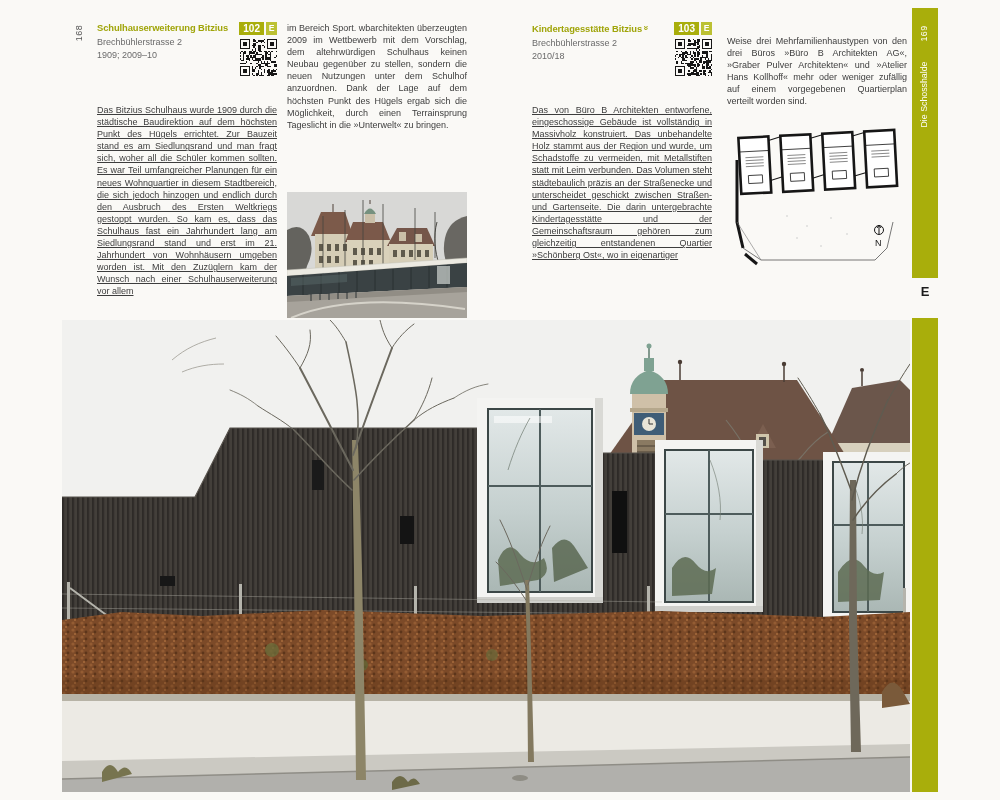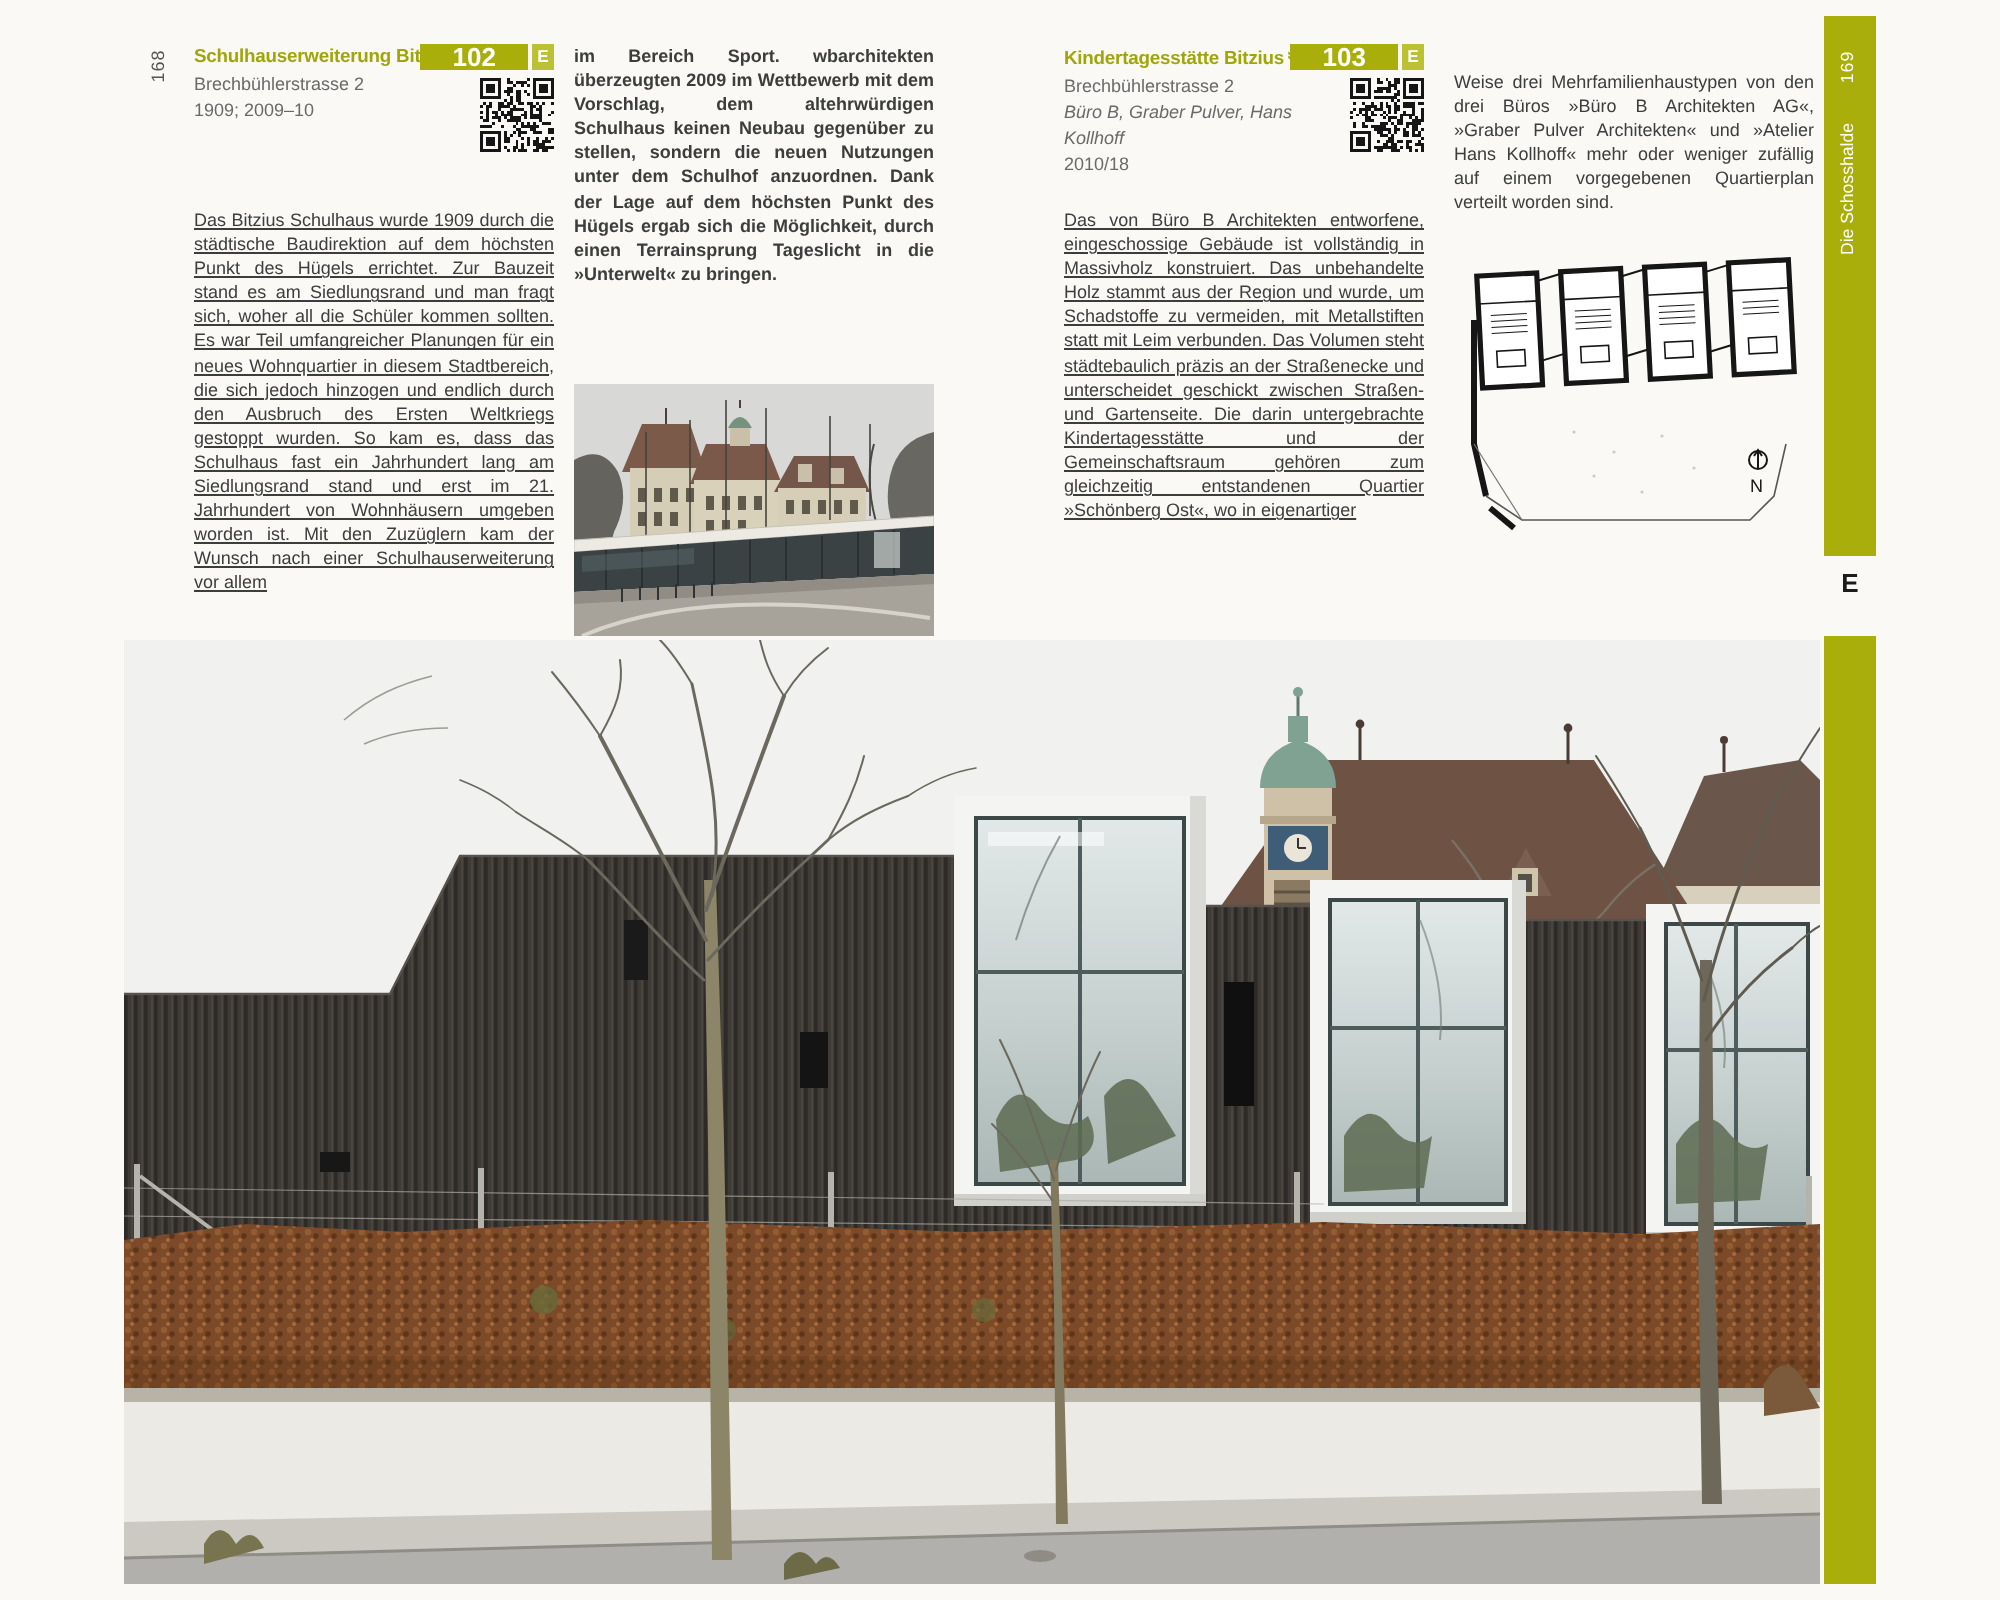--- a/index.html
+++ b/index.html
@@ -4,35 +4,35 @@
 <style>
   html,body{margin:0;padding:0;}
   body{
     width:1000px;height:800px;position:relative;overflow:hidden;
     background:#faf9f6;
     font-family:"Liberation Sans", sans-serif;
     -webkit-font-smoothing:antialiased;
   }
   
   .col{position:absolute;width:180px;top:22px;}
-  .col1{left:97px;} .col2{left:287px;font-weight:bold;} .col3{left:532px;} .col4{left:727px;margin-top:13px;}
+  .col1{left:97px;} .col2{left:287px;} .col3{left:532px;} .col4{left:727px;margin-top:13px;}
   .entry-head{position:relative;min-height:68px;}
   .title-row{display:flex;align-items:flex-start;}
   .entry-title{
     font-weight:bold;font-size:9.4px;line-height:12px;color:#a0a50a;
     white-space:nowrap;letter-spacing:-0.1px;
   }
   .title-marker{
     display:inline-block;transform:rotate(90deg);color:#a0a50a;
     font-weight:bold;font-size:9px;margin-left:2px;vertical-align:1px;
   }
   .badge{position:absolute;right:0;top:0;display:flex;gap:2px;}
   .badge-num{
-    background:#a9ae0b;color:#ffffff;font-weight:bold;font-size:13px;
-    line-height:13px;padding:0 16px;display:inline-block;
+    background:#a9ae0b;color:#ffffff;font-weight:bold;font-size:10px;
+    line-height:13px;padding:0 4px;display:inline-block;
   }
   .badge-zone{
     background:#bcc133;color:#ffffff;font-weight:bold;font-size:8.6px;
     line-height:13px;width:11px;text-align:center;display:inline-block;
   }
   .meta{margin-top:2px;width:138px;font-size:9px;line-height:13px;color:#6a6a6a;}
   .meta .arch{font-style:italic;}
   .qr{position:absolute;right:0;top:17px;width:37px;height:37px;fill:#161616;shape-rendering:crispEdges;}
   p.body{
     margin:0;font-size:9px;line-height:12.1px;color:#3d3d3d;
@@ -307,21 +307,20 @@
   <div class="entry-head">
     <div class="title-row">
       <span class="entry-title"><span>Kindertagesstätte Bitzius</span><span class="title-marker">»</span></span>
       <span class="badge">
         <span class="badge-num">103</span>
         <span class="badge-zone">E</span>
       </span>
     </div>
     <div class="meta">
       <div class="addr">Brechbühlerstrasse 2</div>
-      <div class="arch">Büro B, Graber Pulver, Hans Kollhoff</div>
       <div class="yrs">2010/18</div>
     </div>
     <svg class="qr" viewBox="0 0 25 25">
         <rect x="0" y="0" width="7" height="1"></rect>
         <rect x="0" y="6" width="7" height="1"></rect>
         <rect x="0" y="0" width="1" height="7"></rect>
         <rect x="6" y="0" width="1" height="7"></rect>
         <rect x="2" y="2" width="3" height="3"></rect>
         <rect x="18" y="0" width="7" height="1"></rect>
         <rect x="18" y="6" width="7" height="1"></rect>

